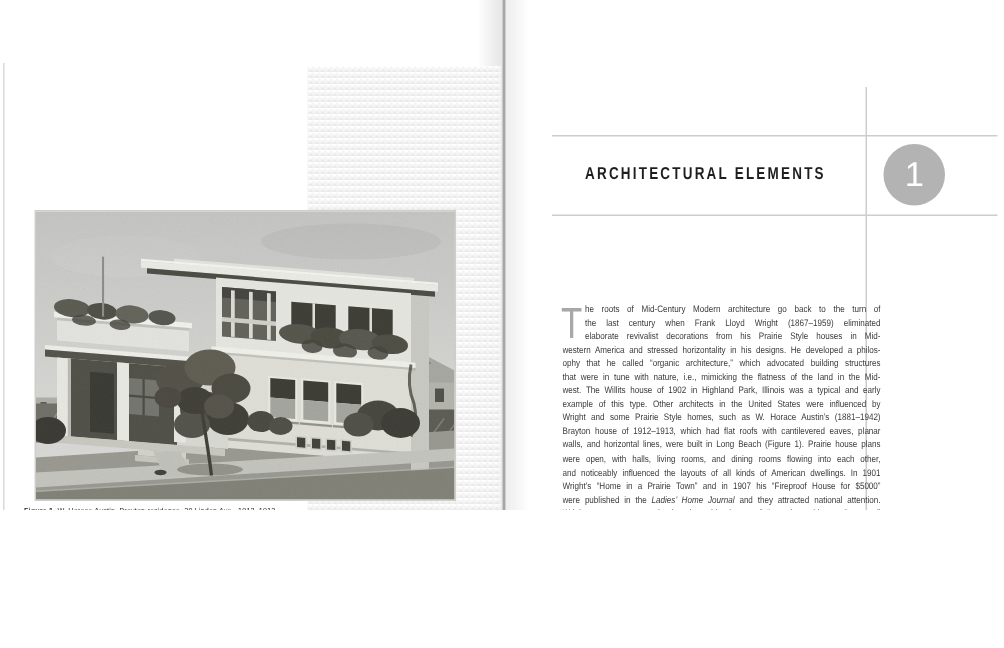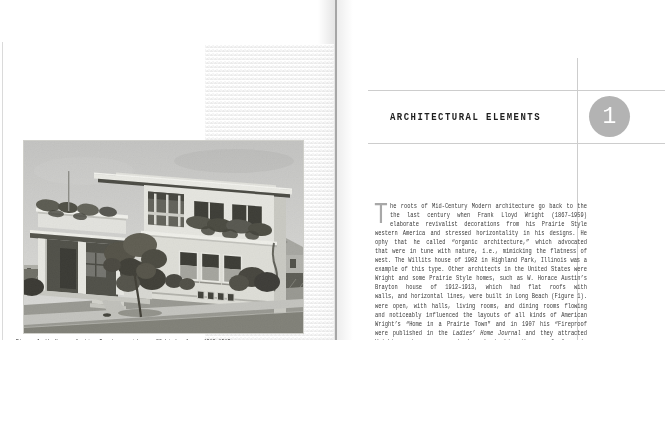--- a/index.html
+++ b/index.html
@@ -1,17 +1,17 @@
 <!DOCTYPE html>
 <html><head>
 <meta charset="utf-8">
 <style>
   html,body{margin:0;padding:0;background:#ffffff;}
   .stage{position:relative;width:669px;height:340px;background:#ffffff;overflow:hidden;
-         font-family:Liberation Mono, monospace;}
+         font-family:Liberation Sans, sans-serif;}
   
   .edge-left{position:absolute;left:2px;top:42px;width:1px;height:386px;background:#dadada;}
   .edge-bottom{position:absolute;left:6px;top:426px;width:656px;height:1px;background:#c6c6c6;}
   .edge-bottom2{position:absolute;left:12px;top:428px;width:646px;height:1px;background:#e4e4e4;}
   .spine{position:absolute;left:335px;top:0;width:2px;height:432px;background:#a6a6a6;}
   .spine-shade-l{position:absolute;left:318px;top:0;width:17px;height:432px;
      background:linear-gradient(to right,rgba(0,0,0,0),rgba(0,0,0,0.10));}
   .spine-shade-r{position:absolute;left:337px;top:0;width:16px;height:432px;
      background:linear-gradient(to right,rgba(0,0,0,0.07),rgba(0,0,0,0));}
   

